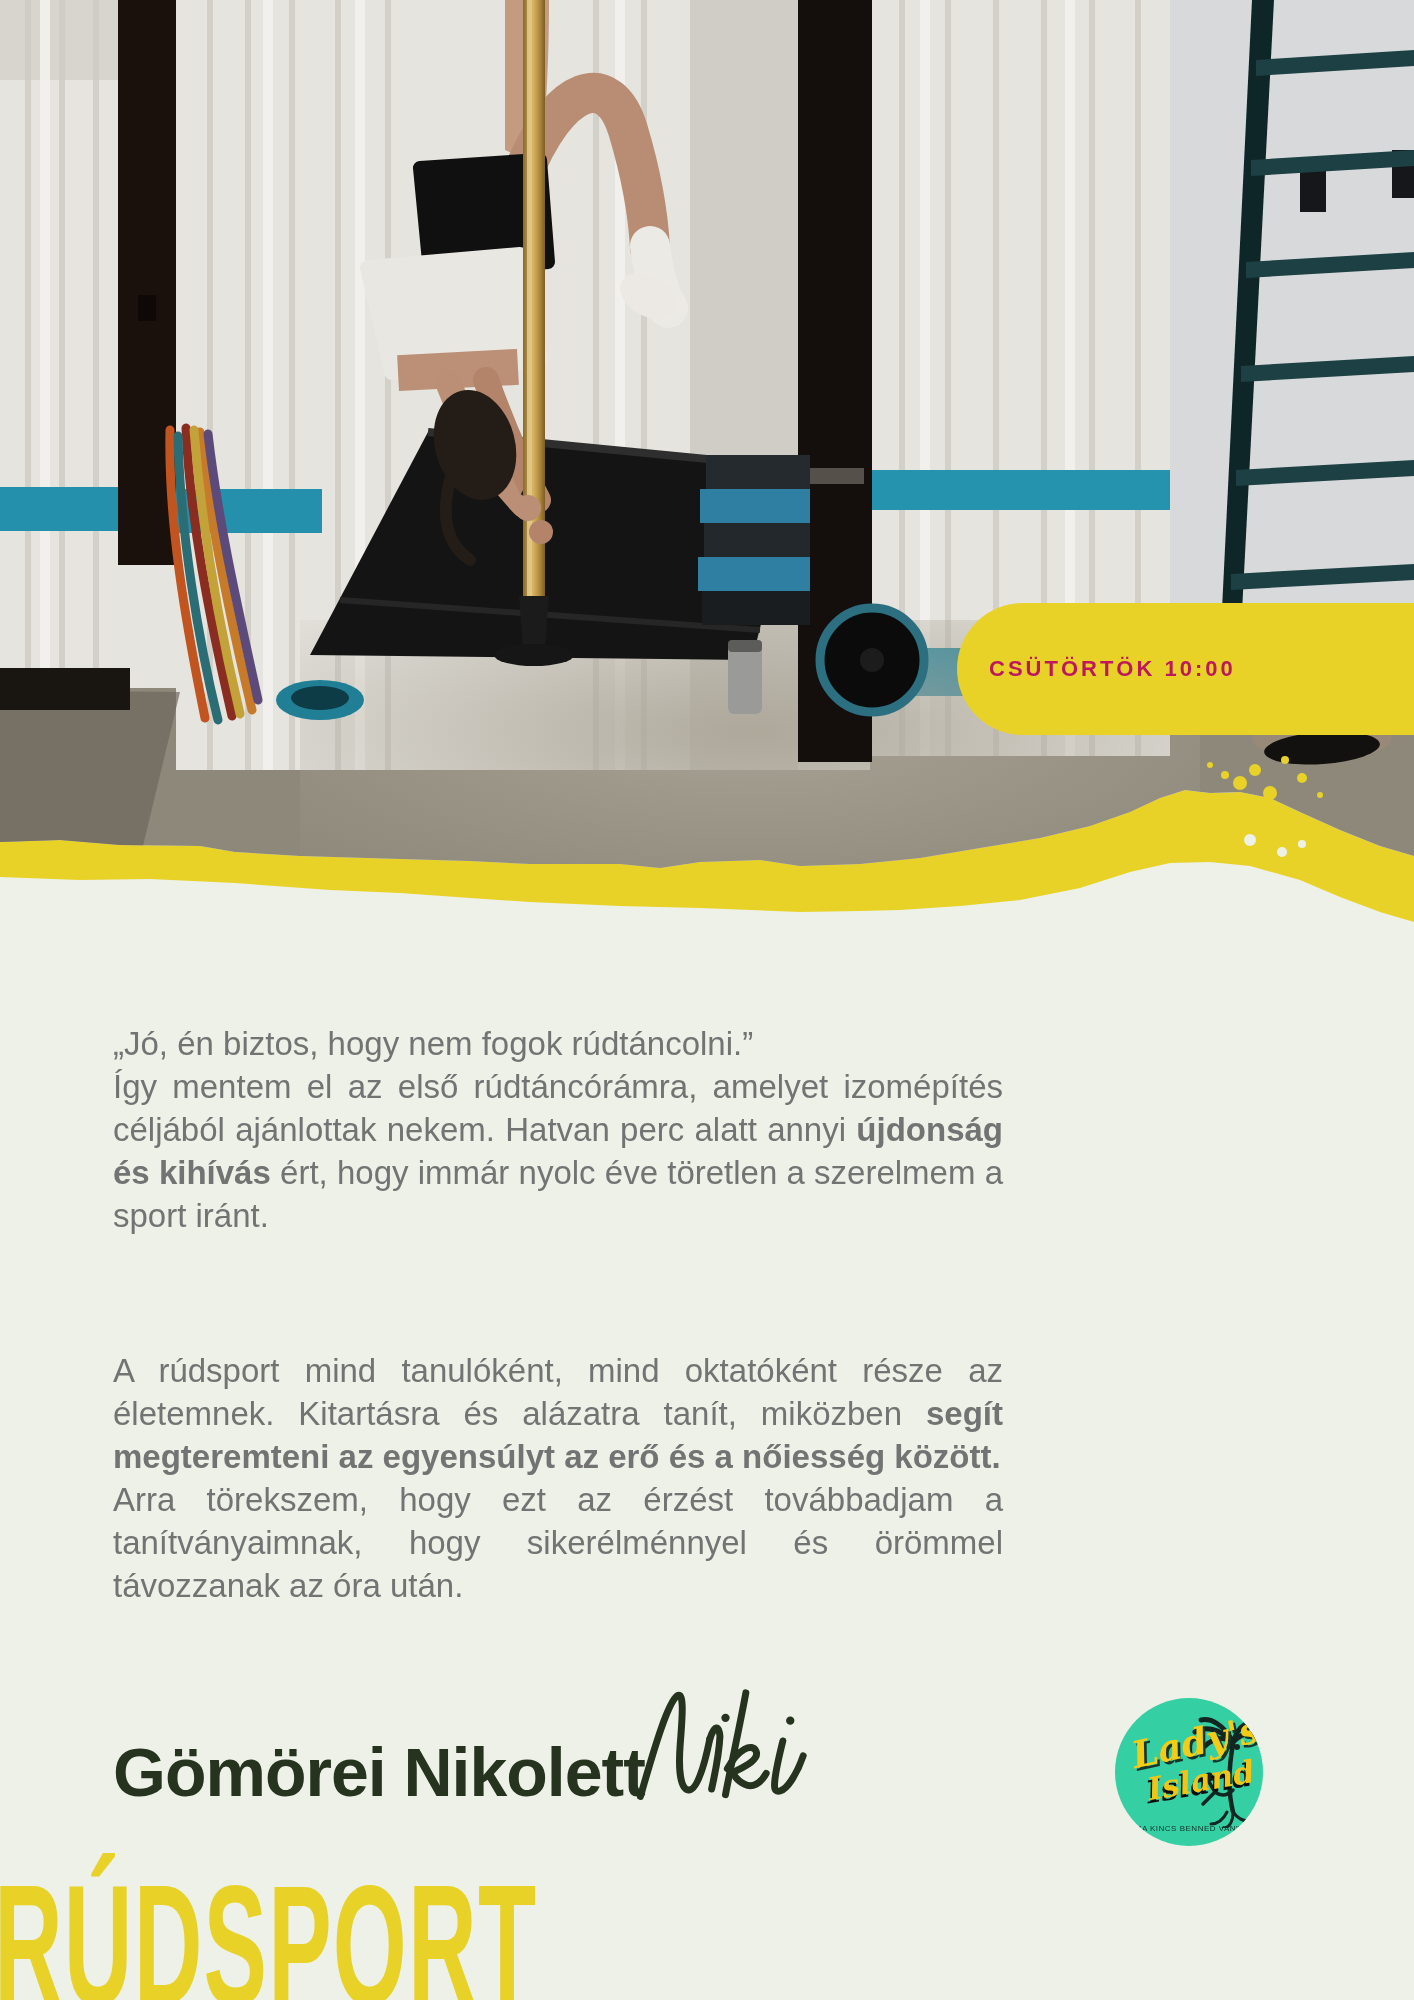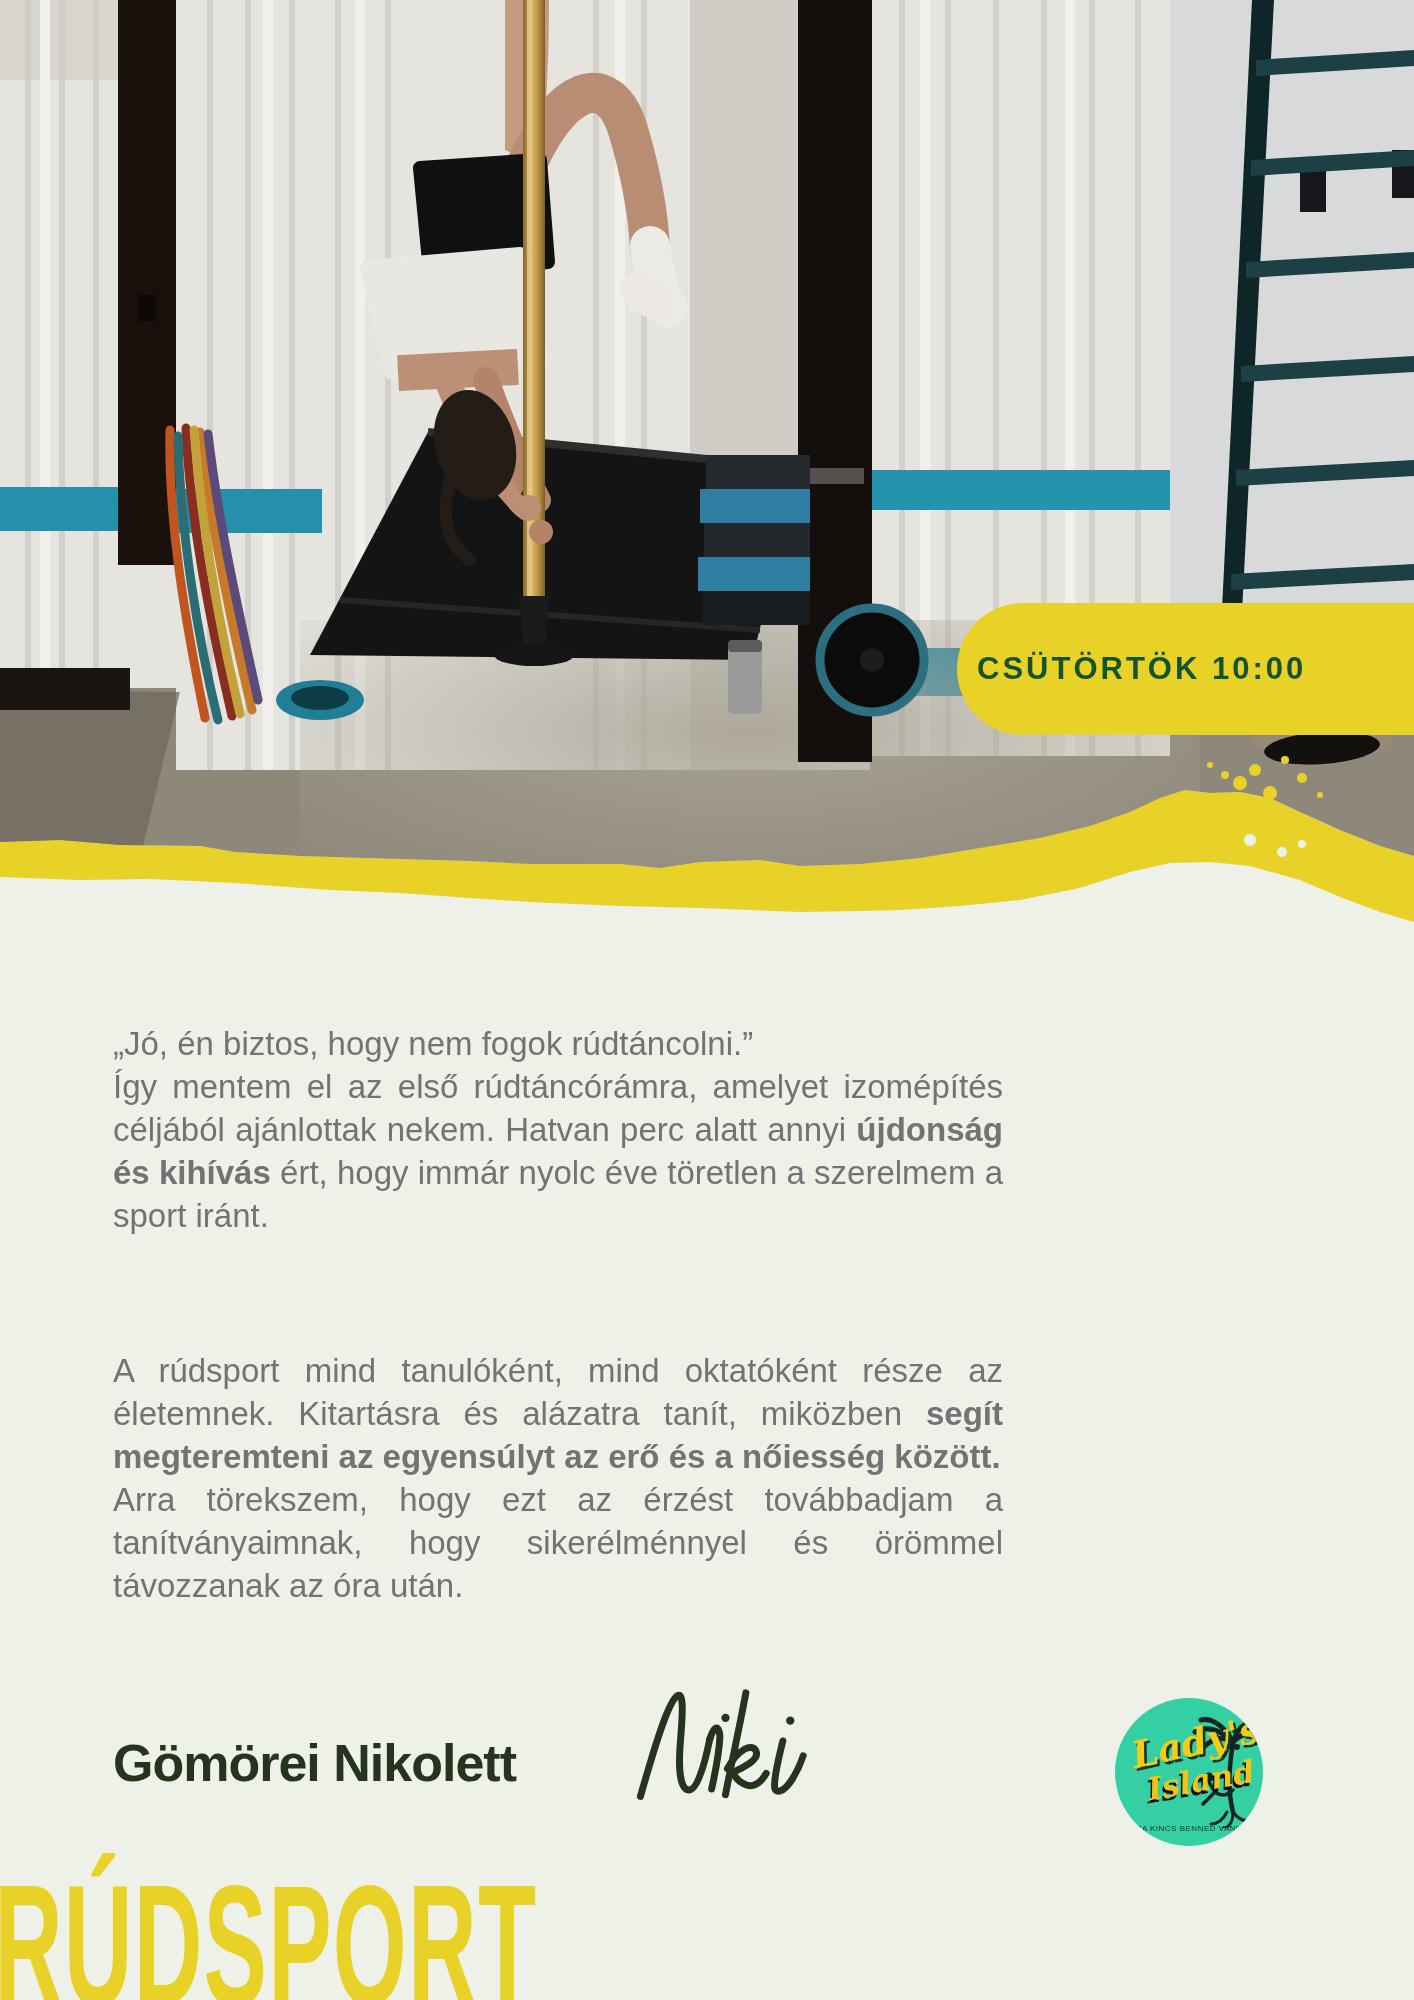--- a/index.html
+++ b/index.html
@@ -18,38 +18,38 @@
       400px 859px,300px 856px,235px 852px,200px 846px,120px 845px,60px 840px,0 842px);
   }
   .photo-wrap svg{display:block;}
   
   .badge{
     position:absolute;left:957px;top:603px;width:457px;height:132px;
     background:#e8d228;border-radius:80px 0 0 80px;
     display:flex;align-items:center;z-index:5;
   }
   .badge span{
-    padding-left:20px;color:#14532d;font-weight:bold;font-size:31px;
+    padding-left:32px;color:#be185d;font-weight:bold;font-size:22px;
     letter-spacing:3px;white-space:nowrap;
   }
   
   .band-svg{position:absolute;left:0;top:760px;z-index:1;}
   .speck-svg{position:absolute;left:0;top:740px;z-index:3;}
   
   .quote{
     position:absolute;left:113px;top:1022px;width:890px;z-index:4;
     color:#737373;font-size:33px;line-height:43px;text-align:justify;
   }
   .quote p{margin:0;white-space:pre-line;}
   .quote p + p{margin-top:112px;}
   .quote b{font-weight:bold;}
   
   .name-row{position:absolute;left:113px;top:1733px;z-index:4;}
   .name{
-    color:#26331f;font-weight:bold;font-size:52px;letter-spacing:-1px;white-space:nowrap;
+    color:#26331f;font-weight:bold;font-size:68px;letter-spacing:-1px;white-space:nowrap;
   }
   .niki-svg{position:absolute;left:520px;top:-50px;}
   .sr-only{position:absolute;width:1px;height:1px;overflow:hidden;clip-path:inset(50%);}
   
   .logo{
     position:absolute;left:1115px;top:1698px;width:148px;height:148px;border-radius:50%;
     background:#35cfa4;z-index:4;overflow:hidden;
   }
   .logo .l1{
     position:absolute;left:16px;top:22px;

